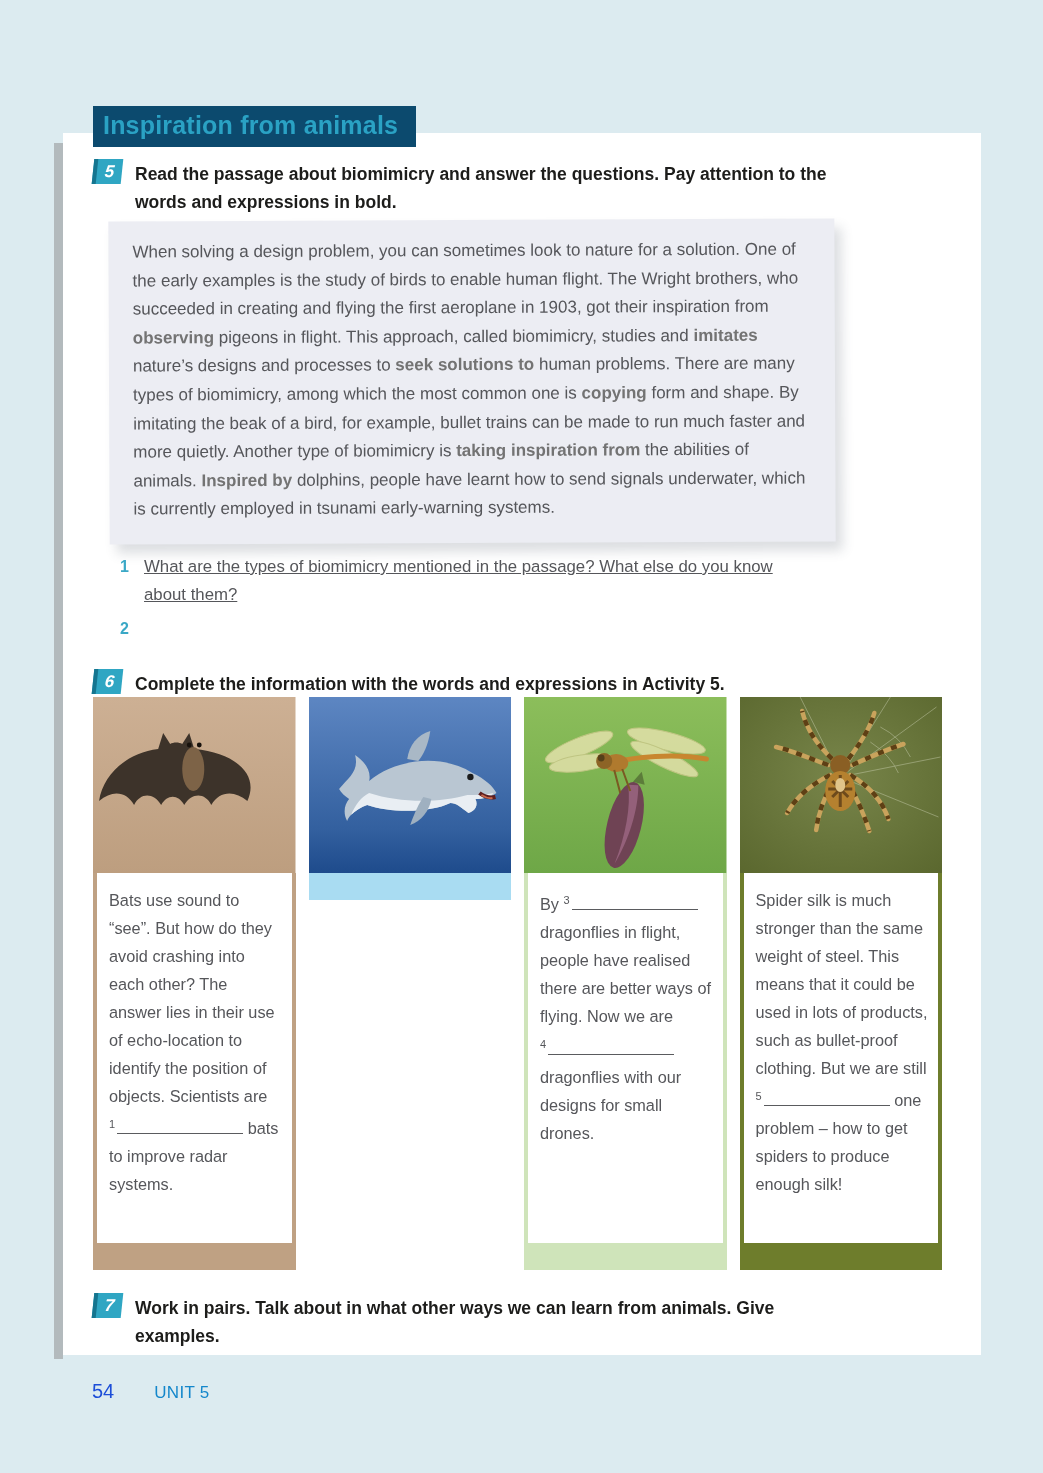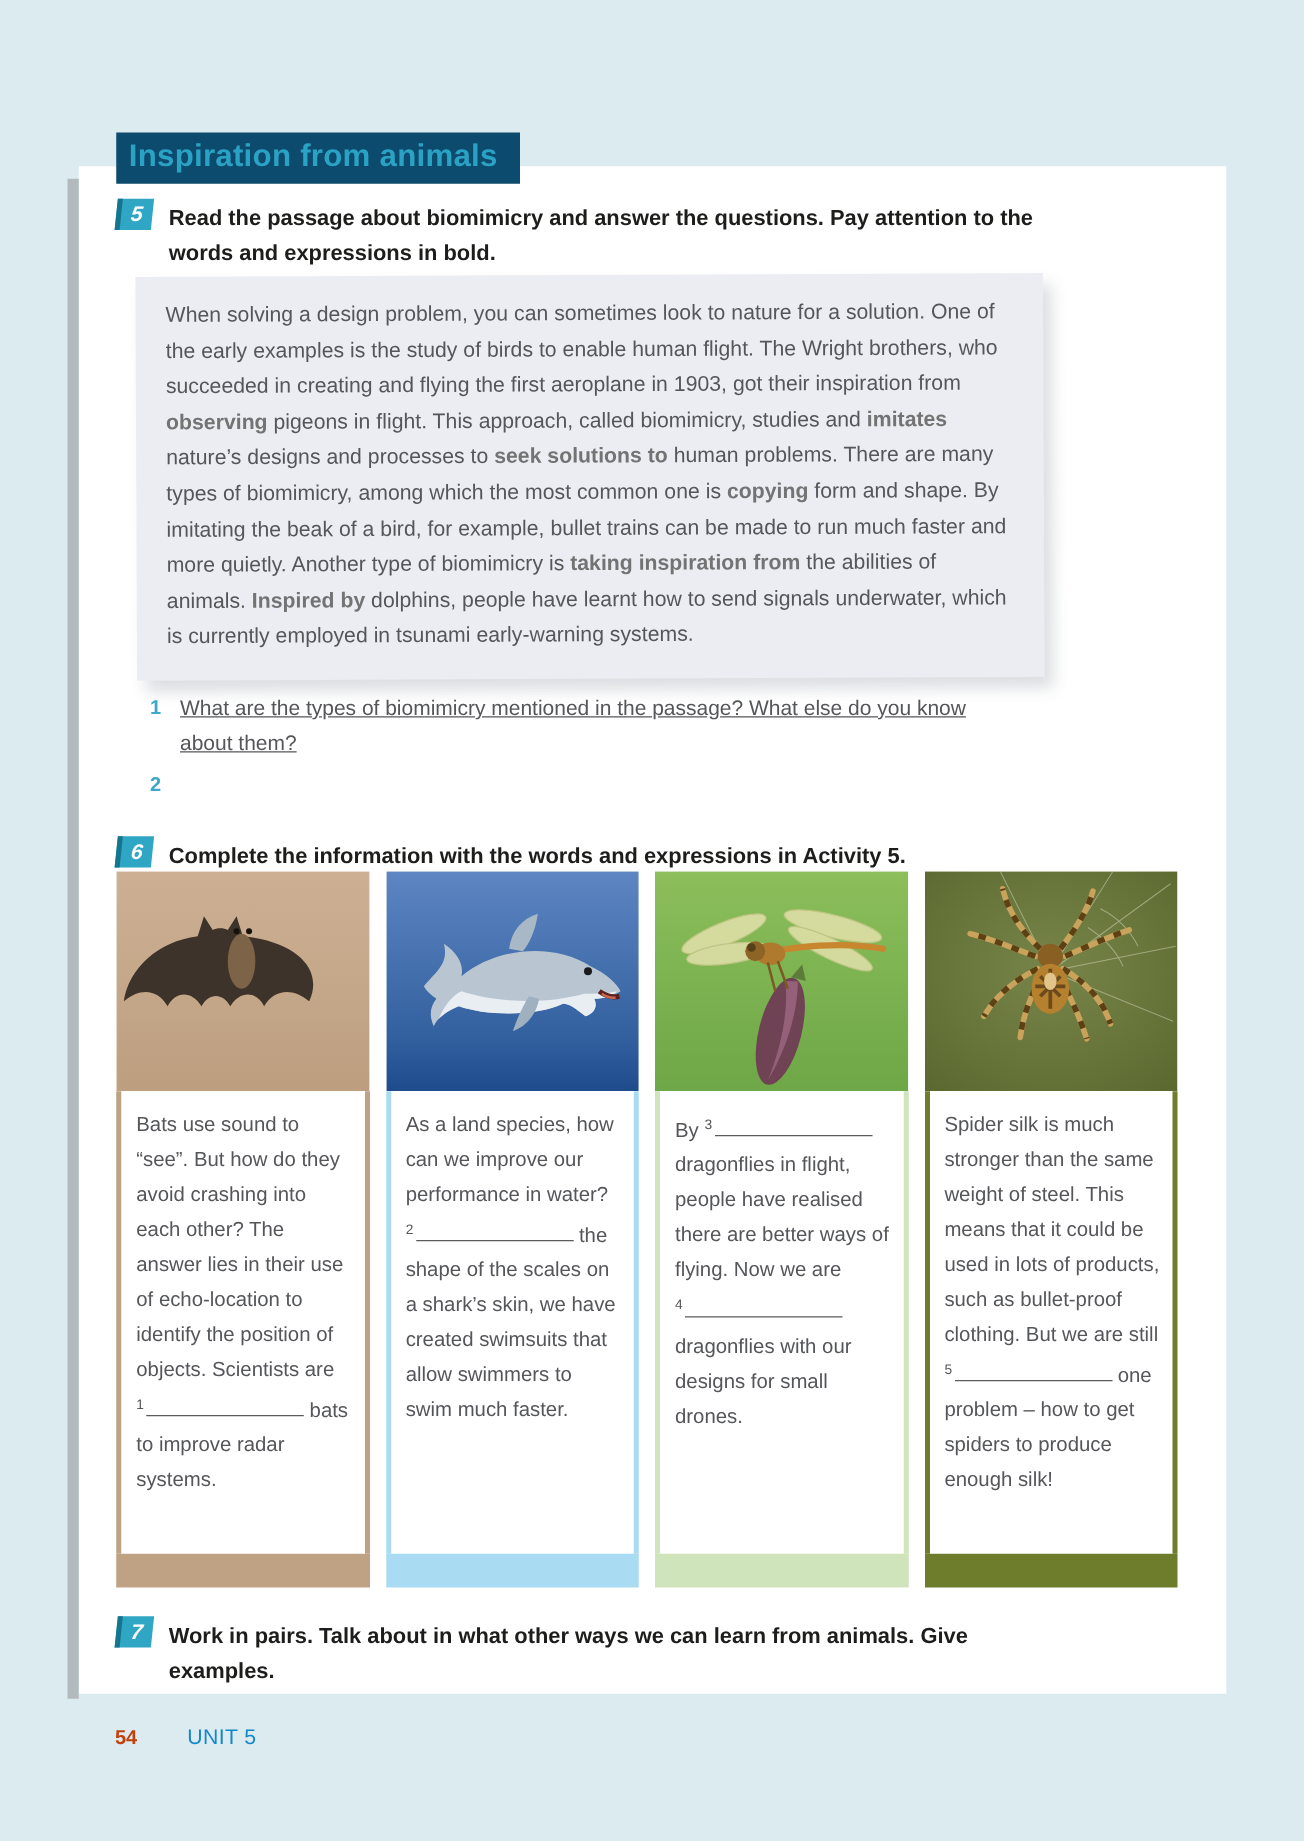--- a/index.html
+++ b/index.html
@@ -74,21 +74,21 @@
     padding:13px 10px 6px 12px;
     font-size:16.3px;line-height:28px;color:#55565a;
   }
   .card-bar{flex:0 0 27px;background:var(--accent);}
   .blank{display:inline-block;white-space:nowrap;}
   .blank sup{font-size:11px;color:#55565a;vertical-align:super;margin-right:2px;}
   .blank .rule{display:inline-block;width:126px;height:13px;border-bottom:1.6px solid #5a5b5e;}
 
   
   .footer{position:absolute;left:92px;top:1380px;z-index:3;display:flex;align-items:baseline;}
-  .pageno{font-size:16px;font-weight:bold;color:#c2410c;}
+  .pageno{font-size:20px;font-weight:normal;color:#1d4ed8;}
   .unit{margin-left:40px;font-size:17px;font-weight:normal;color:#1487cb;letter-spacing:.3px;}
 </style>
 </head>
 <body>
 
 <div class="watermark">
   <svg viewBox="0 0 260 780">
     <g stroke-width="16" stroke-linecap="round">
 
       <path d="M60,30 L30,120 M48,60 L95,60 M70,60 C70,110 55,140 28,160 M78,80 C90,110 105,130 120,140 M170,20 L170,170 M170,80 L130,80 M170,80 C190,110 210,120 230,125"></path>
@@ -161,21 +161,20 @@
     <rect width="202" height="176" fill="url(#gsh)"></rect>
     <path fill="#b9c6d2" d="M30,92 C40,80 50,74 46,58 C58,66 62,76 60,84 C86,62 132,56 163,76 C176,82 184,90 187,96 C181,100 173,102 166,102 C169,108 166,114 159,116 C151,110 147,106 141,106 C121,116 80,116 58,108 C48,112 40,118 38,124 C34,116 35,108 40,102 C36,99 32,96 30,92 z"></path>
     <path fill="#e9eef3" d="M60,96 C90,106 130,106 158,98 C166,98 176,98 184,96 C181,100 173,102 166,102 C169,108 166,114 159,116 C151,110 147,106 141,106 C121,116 80,116 58,108 C52,110 46,114 42,118 C46,108 52,100 60,96 z"></path>
     <path fill="#a9b8c6" d="M98,62 C100,48 108,38 121,34 C119,48 114,58 109,64 z"></path>
     <path fill="#9fb0c0" d="M122,102 C120,114 112,124 101,128 C105,116 110,106 114,100 z"></path>
     <circle cx="161" cy="80" r="3.2" fill="#1b1b1b"></circle>
     <path d="M170,96 q8,6 16,4" stroke="#5f1f1f" stroke-width="4" fill="none"></path>
     <path d="M172,98 q6,4 11,3" stroke="#c96a4f" stroke-width="2" fill="none"></path>
   </svg>
 </div>
-        <div class="card-body"><span>As a land species, how can we improve our performance in water? </span><span class="blank"><sup>2</sup><span class="rule"></span></span><span> the shape of the scales on a shark’s skin, we have created swimsuits that allow swimmers to swim much faster.</span></div>
         <div class="card-bar"></div>
       </div>
       <div class="card" style="--accent: #cfe4ba;">
         <div class="card-image">
   <svg viewBox="0 0 202 176" preserveAspectRatio="none">
     <defs>
               <linearGradient id="gdr" x1="0" y1="0" x2="0" y2="1">
       <stop offset="0" stop-color="#8cbe5b"></stop>
                 <stop offset="1" stop-color="#6ea747"></stop>
     </linearGradient>

